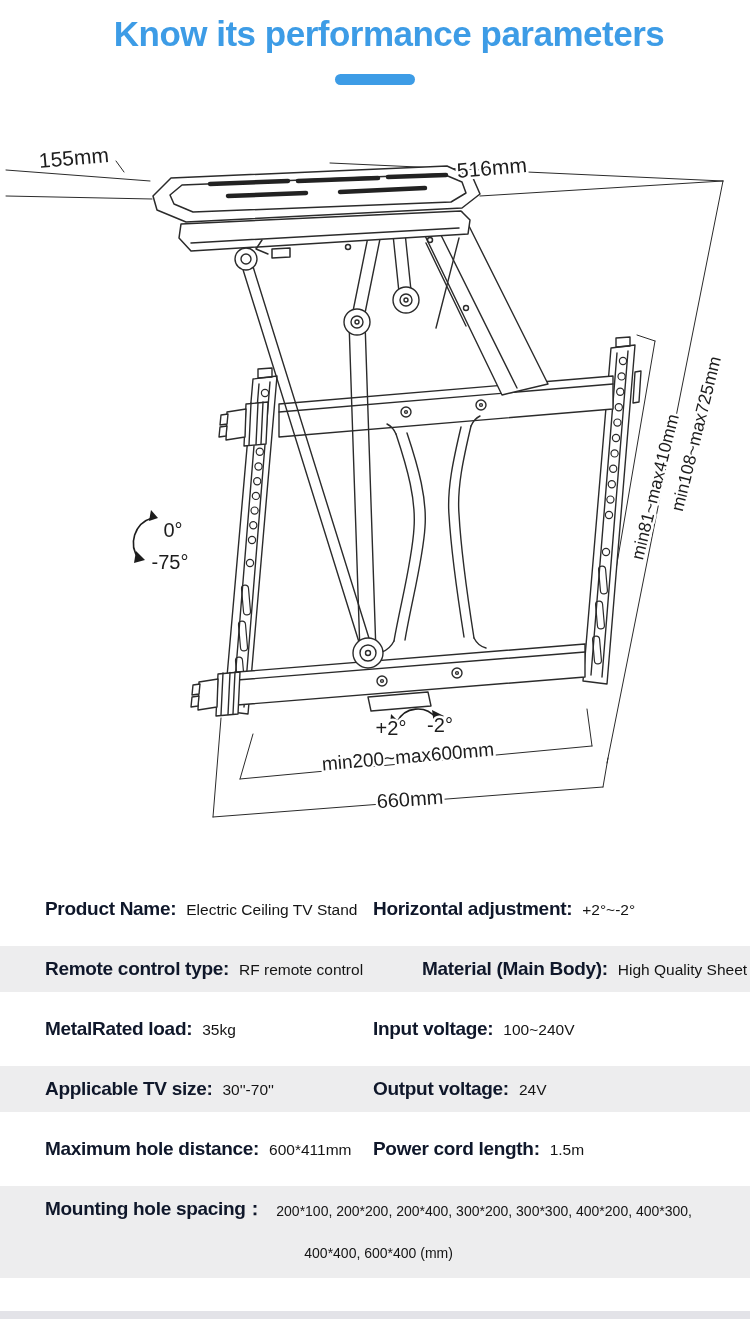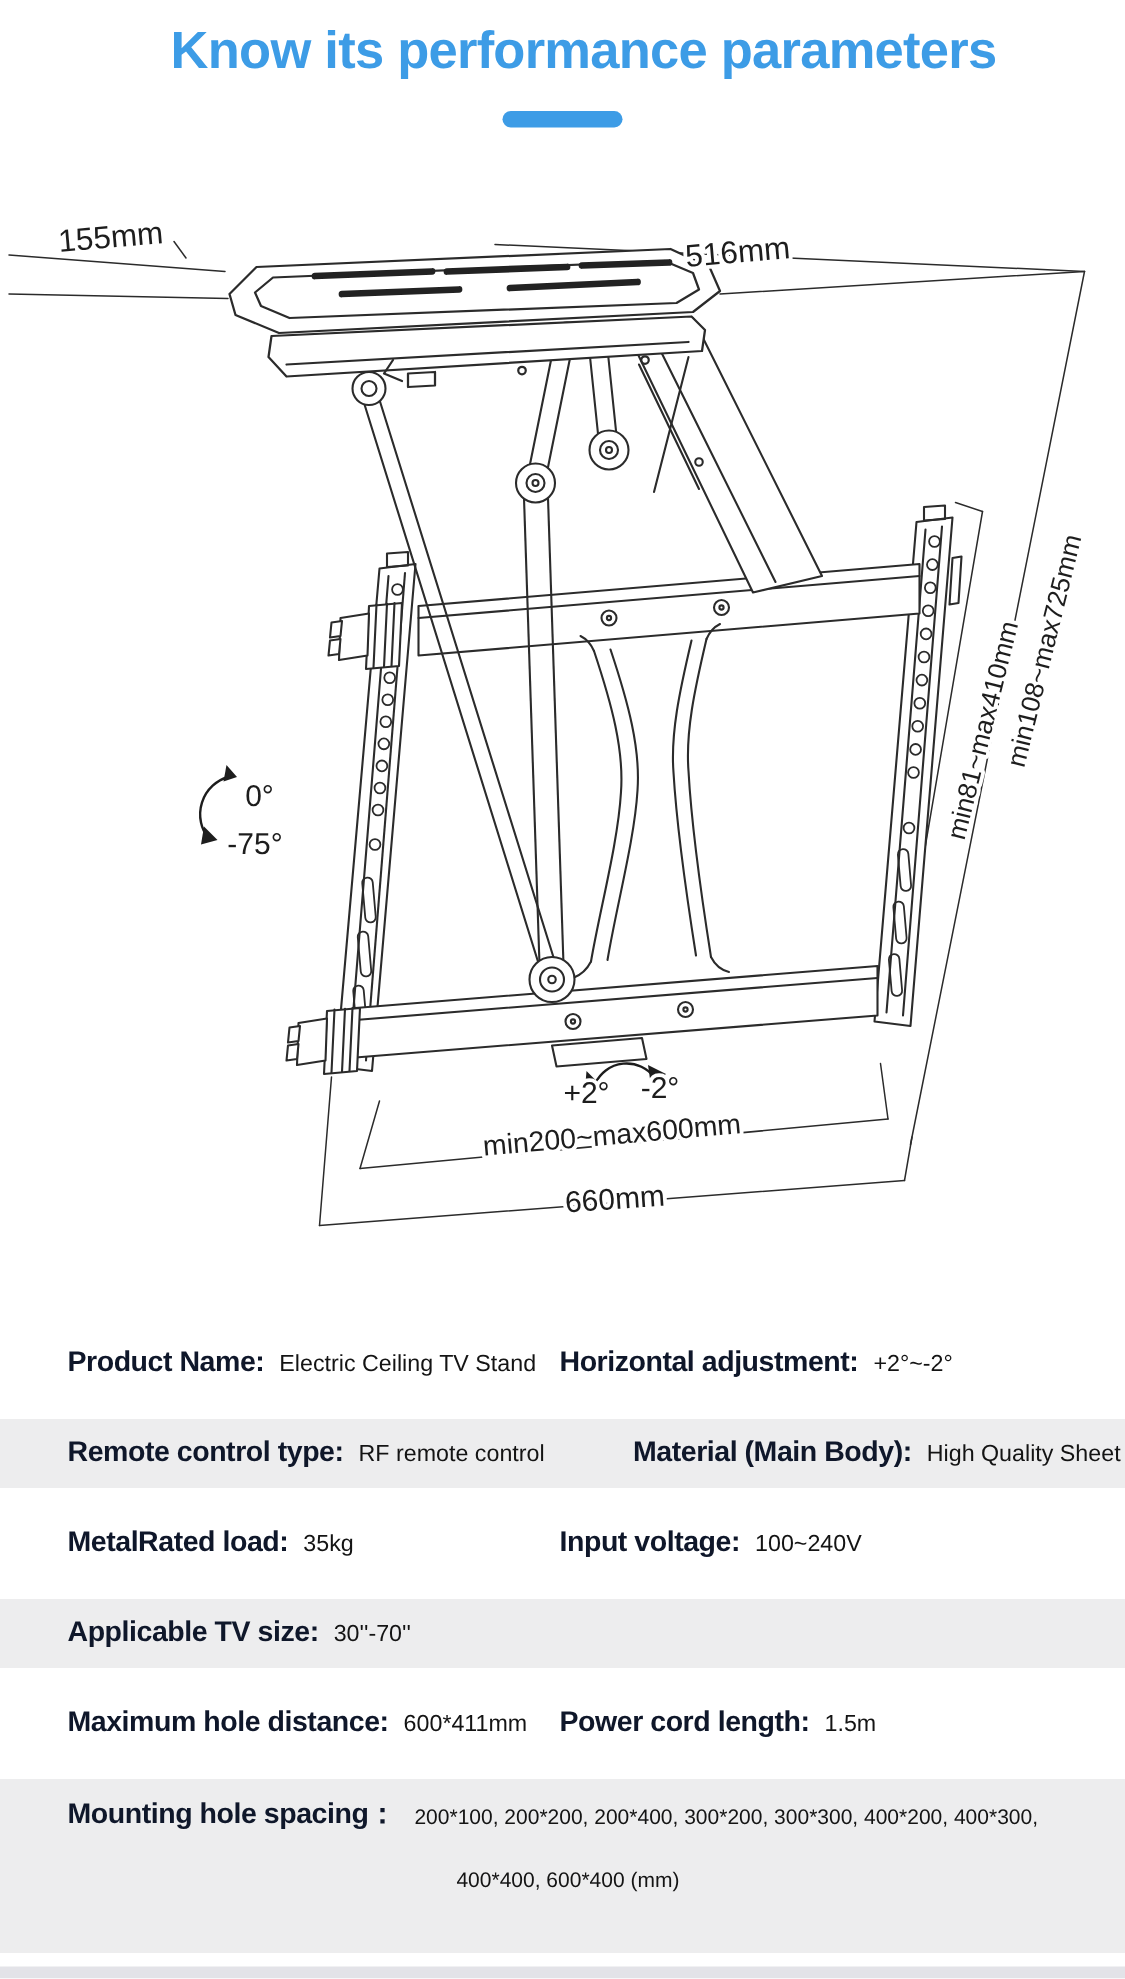--- a/index.html
+++ b/index.html
@@ -16,21 +16,21 @@
   .dtext{font-family:"Liberation Sans",sans-serif;fill:#1d1d1d;paint-order:stroke;stroke:#ffffff;stroke-width:5px;stroke-linejoin:round;}
 
   
   .specs{margin-top:26px;}
   .spec-row{display:flex;height:46px;align-items:center;padding-left:45px;box-sizing:border-box;margin-bottom:14px;}
   .spec-row.shaded{background:#ededee;}
   .spec-cell{flex:0 0 328px;white-space:nowrap;}
   .spec-cell.right{flex:1 1 auto;}
   .spec-label{font-weight:bold;font-size:19px;color:#0f172a;letter-spacing:-0.3px;}
   .spec-value{font-size:15.5px;color:#141414;margin-left:10px;}
-  .spec-row.wide{height:116px;align-items:flex-start;padding-top:10px;margin-bottom:0;}
+  .spec-row.wide{height:92px;align-items:flex-start;padding-top:10px;margin-bottom:0;}
   .wide-values{margin-left:12px;font-size:14px;color:#141414;}
   .wide-values .line{line-height:30px;}
   .wide-values .line2{margin-top:12px;padding-left:28px;}
 
   
   .footer-bar{position:absolute;left:0;bottom:0;width:750px;height:8px;background:#e3e3e8;}
 </style>
 </head>
 <body>
 
@@ -254,20 +254,23 @@
       <span class="spec-label">MetalRated load:</span><span class="spec-value">35kg</span>
     </div>
     <div class="spec-cell right">
       <span class="spec-label">Input voltage:</span><span class="spec-value">100~240V</span>
     </div>
   </div>
   <div class="spec-row shaded">
     <div class="spec-cell">
       <span class="spec-label">Applicable TV size:</span><span class="spec-value">30''-70''</span>
     </div>
+    <div class="spec-cell right">
+      <span class="spec-label">Output voltage:</span><span class="spec-value">24V</span>
+    </div>
   </div>
   <div class="spec-row">
     <div class="spec-cell">
       <span class="spec-label">Maximum hole distance:</span><span class="spec-value">600*411mm</span>
     </div>
     <div class="spec-cell right">
       <span class="spec-label">Power cord length:</span><span class="spec-value">1.5m</span>
     </div>
   </div>
   <div class="spec-row shaded wide">

